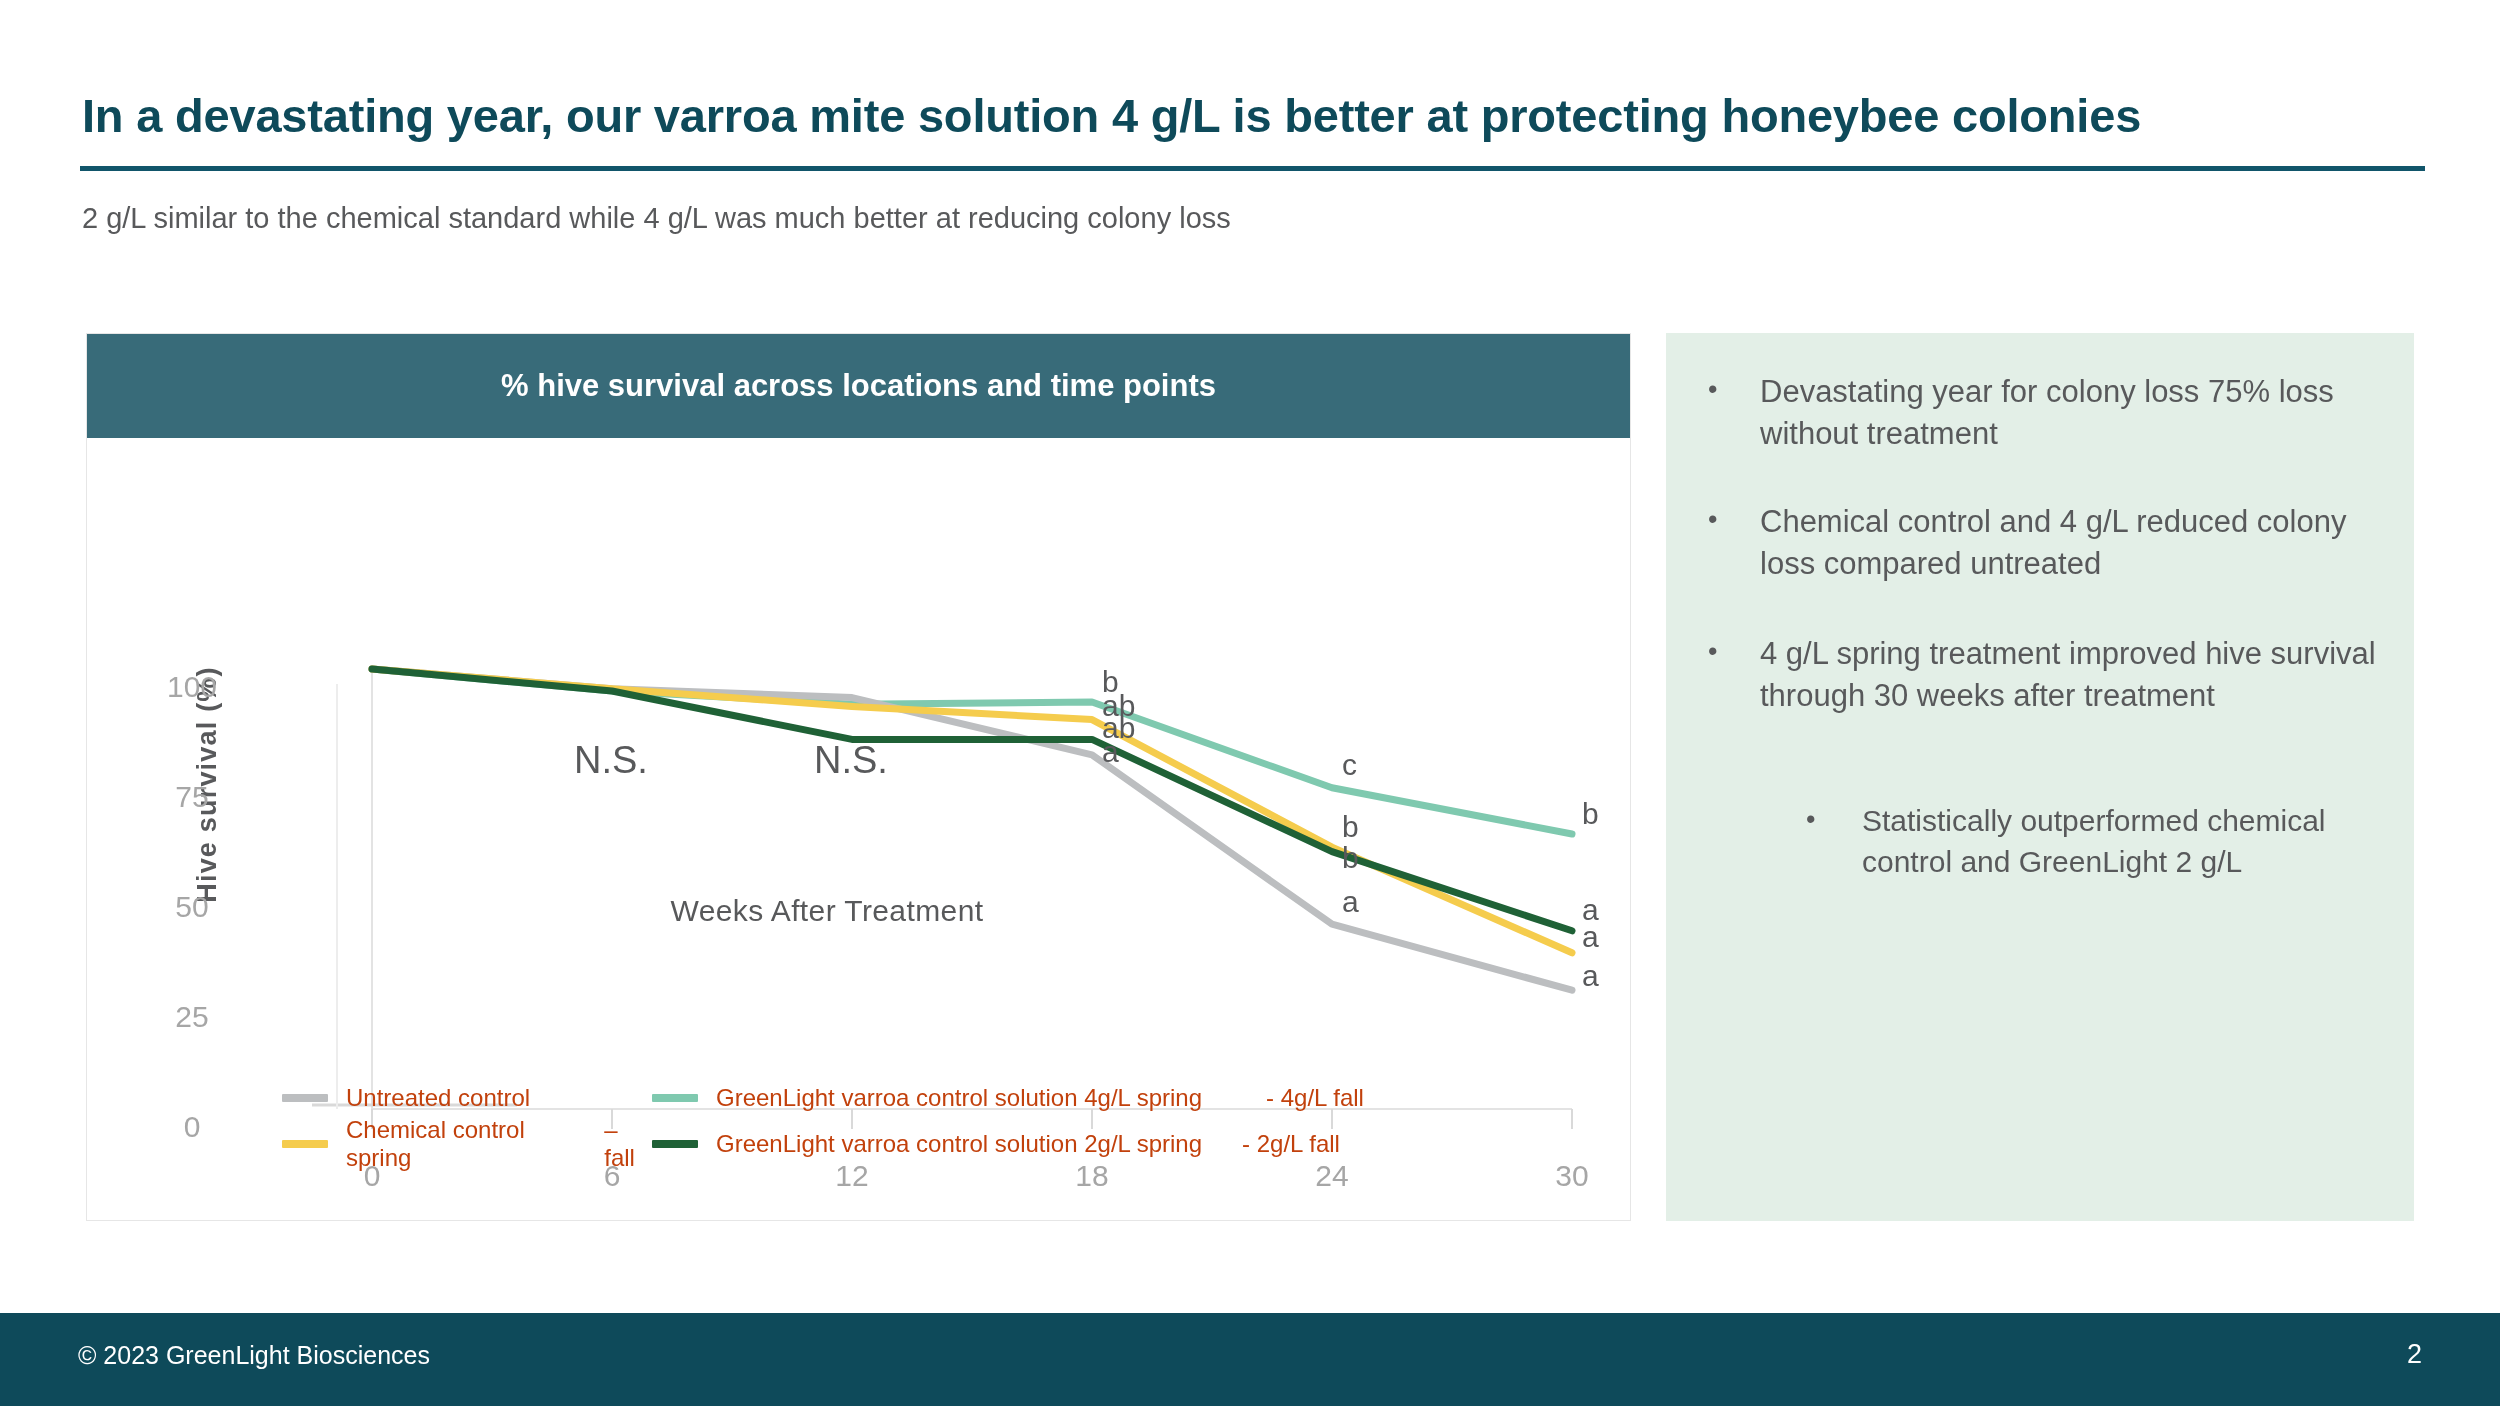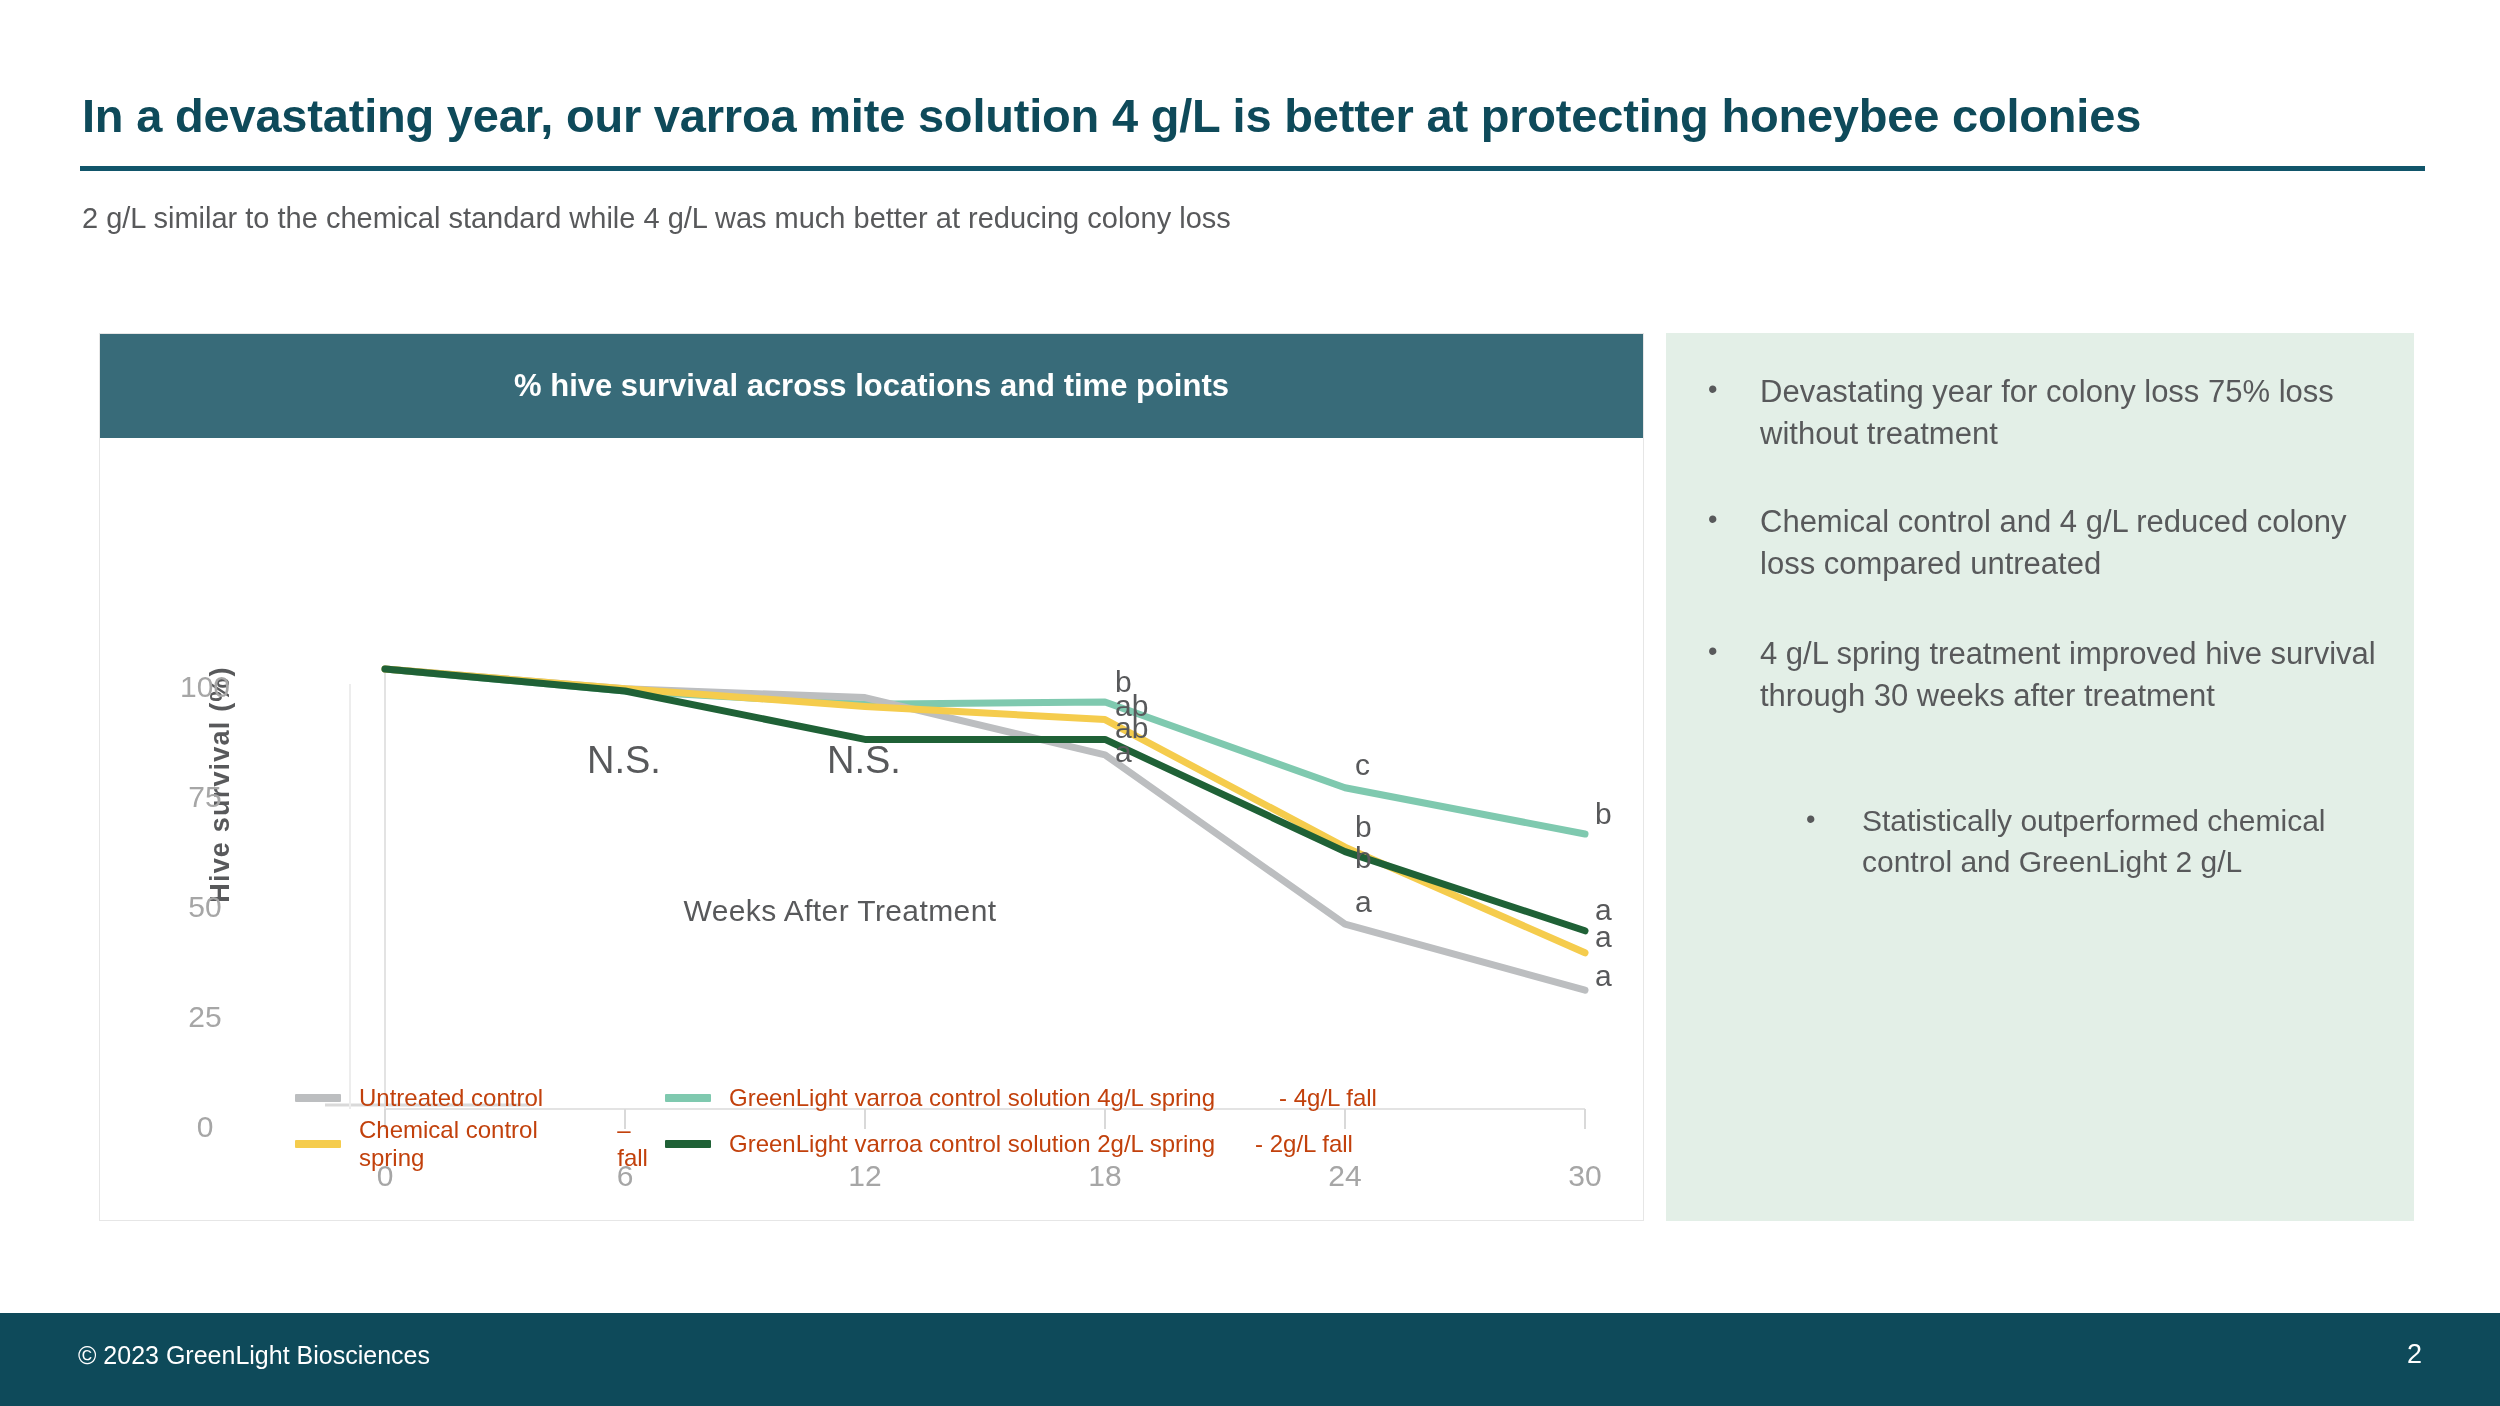--- a/index.html
+++ b/index.html
@@ -41,21 +41,21 @@
     top: 202px;
     width: 2330px;
     font-size: 29px;
     color: #58595b;
     white-space: nowrap;
   }
 
   
   #chart-card {
     position: absolute;
-    left: 99px;
+    left: 86px;
     top: 333px;
     width: 1545px;
     height: 888px;
     background: #ffffff;
     border: 1px solid #e6e6e6;
     box-sizing: border-box;
   }
   #chart-header {
     position: absolute;
     left: 0px;

